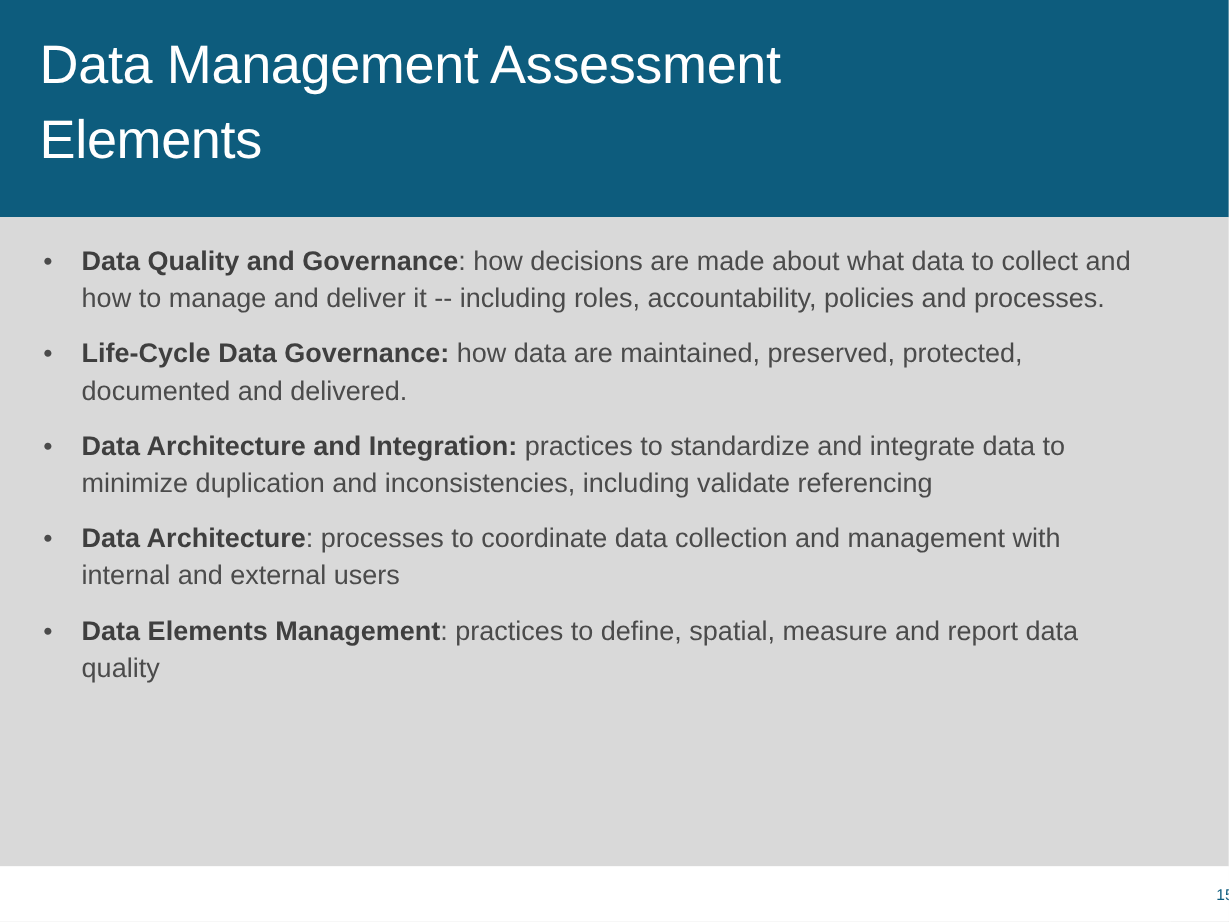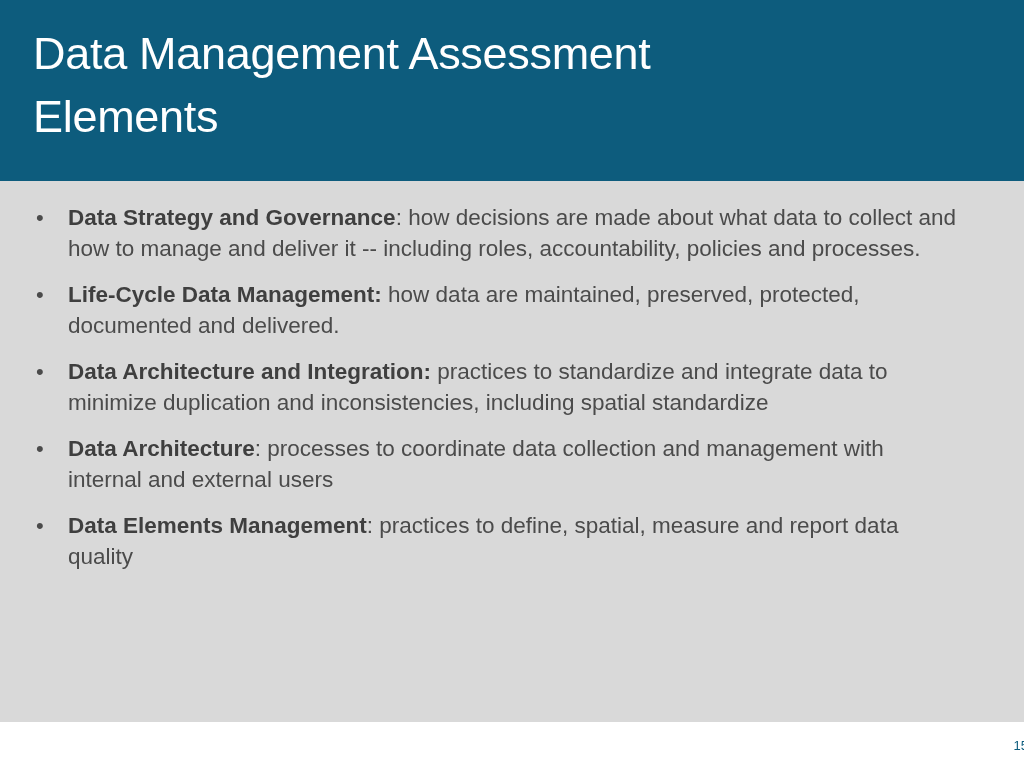--- a/index.html
+++ b/index.html
@@ -101,31 +101,31 @@
   <div class="title-band">
     <div class="title-text">Data Management Assessment
 Elements</div>
   </div>
 
   <div class="body-band">
     <div class="bullets">
 
       <div class="bullet">
         <span class="dot">•</span>
-        <span class="lead">Data Strategy and Governance</span><span>: how decisions are made about what data to collect and how to manage and deliver it -- including roles, accountability, policies and processes.</span>
+        <span class="lead">Data Quality and Governance</span><span>: how decisions are made about what data to collect and how to manage and deliver it -- including roles, accountability, policies and processes.</span>
       </div>
 
       <div class="bullet">
         <span class="dot">•</span>
-        <span class="lead">Life-Cycle Data Management:</span><span>  how data are maintained, preserved, protected, documented and delivered.</span>
+        <span class="lead">Life-Cycle Data Governance:</span><span>  how data are maintained, preserved, protected, documented and delivered.</span>
       </div>
 
       <div class="bullet">
         <span class="dot">•</span>
-        <span class="lead">Data Architecture and Integration:</span><span> practices to standardize and integrate data to minimize duplication and inconsistencies, including spatial standardize</span>
+        <span class="lead">Data Architecture and Integration:</span><span> practices to standardize and integrate data to minimize duplication and inconsistencies, including validate referencing</span>
       </div>
 
       <div class="bullet">
         <span class="dot">•</span>
         <span class="lead">Data Architecture</span><span>:  processes to coordinate data collection and management with internal and external users</span>
       </div>
 
       <div class="bullet">
         <span class="dot">•</span>
         <span class="lead">Data Elements Management</span><span>: practices to define, spatial, measure and report data quality</span>

